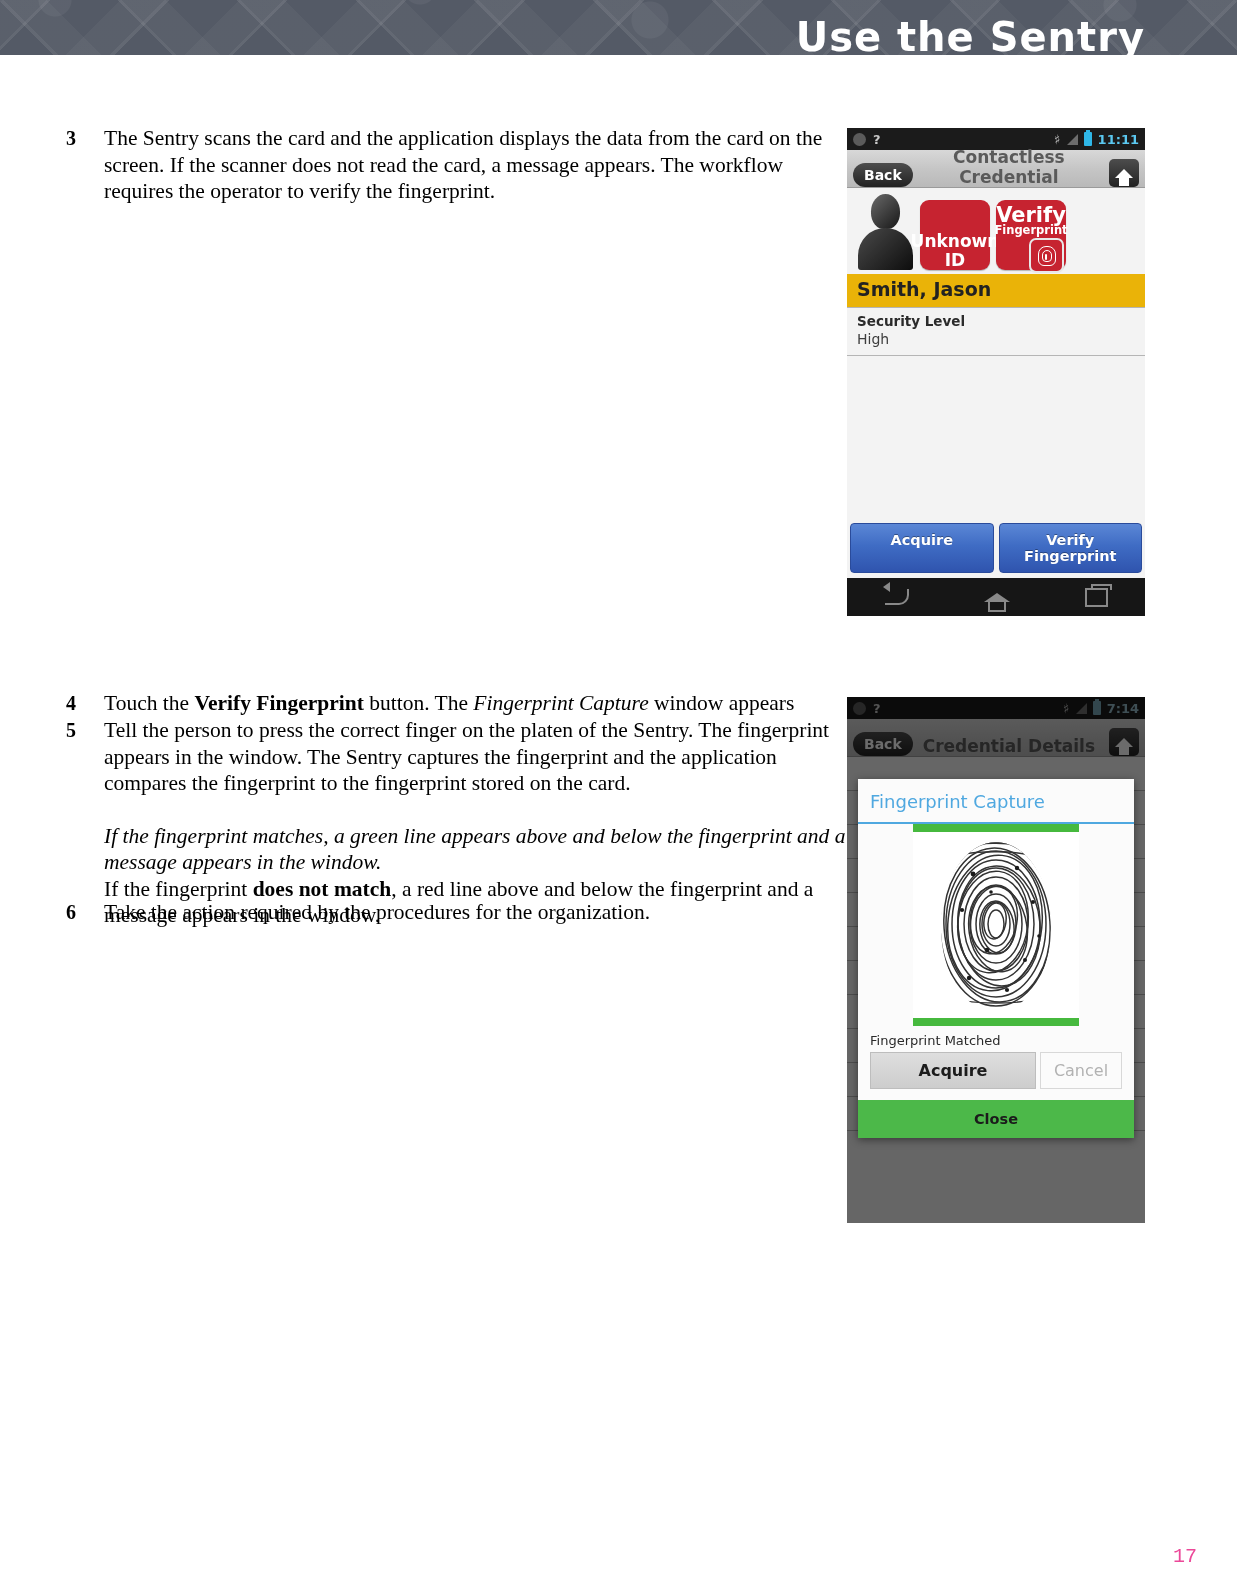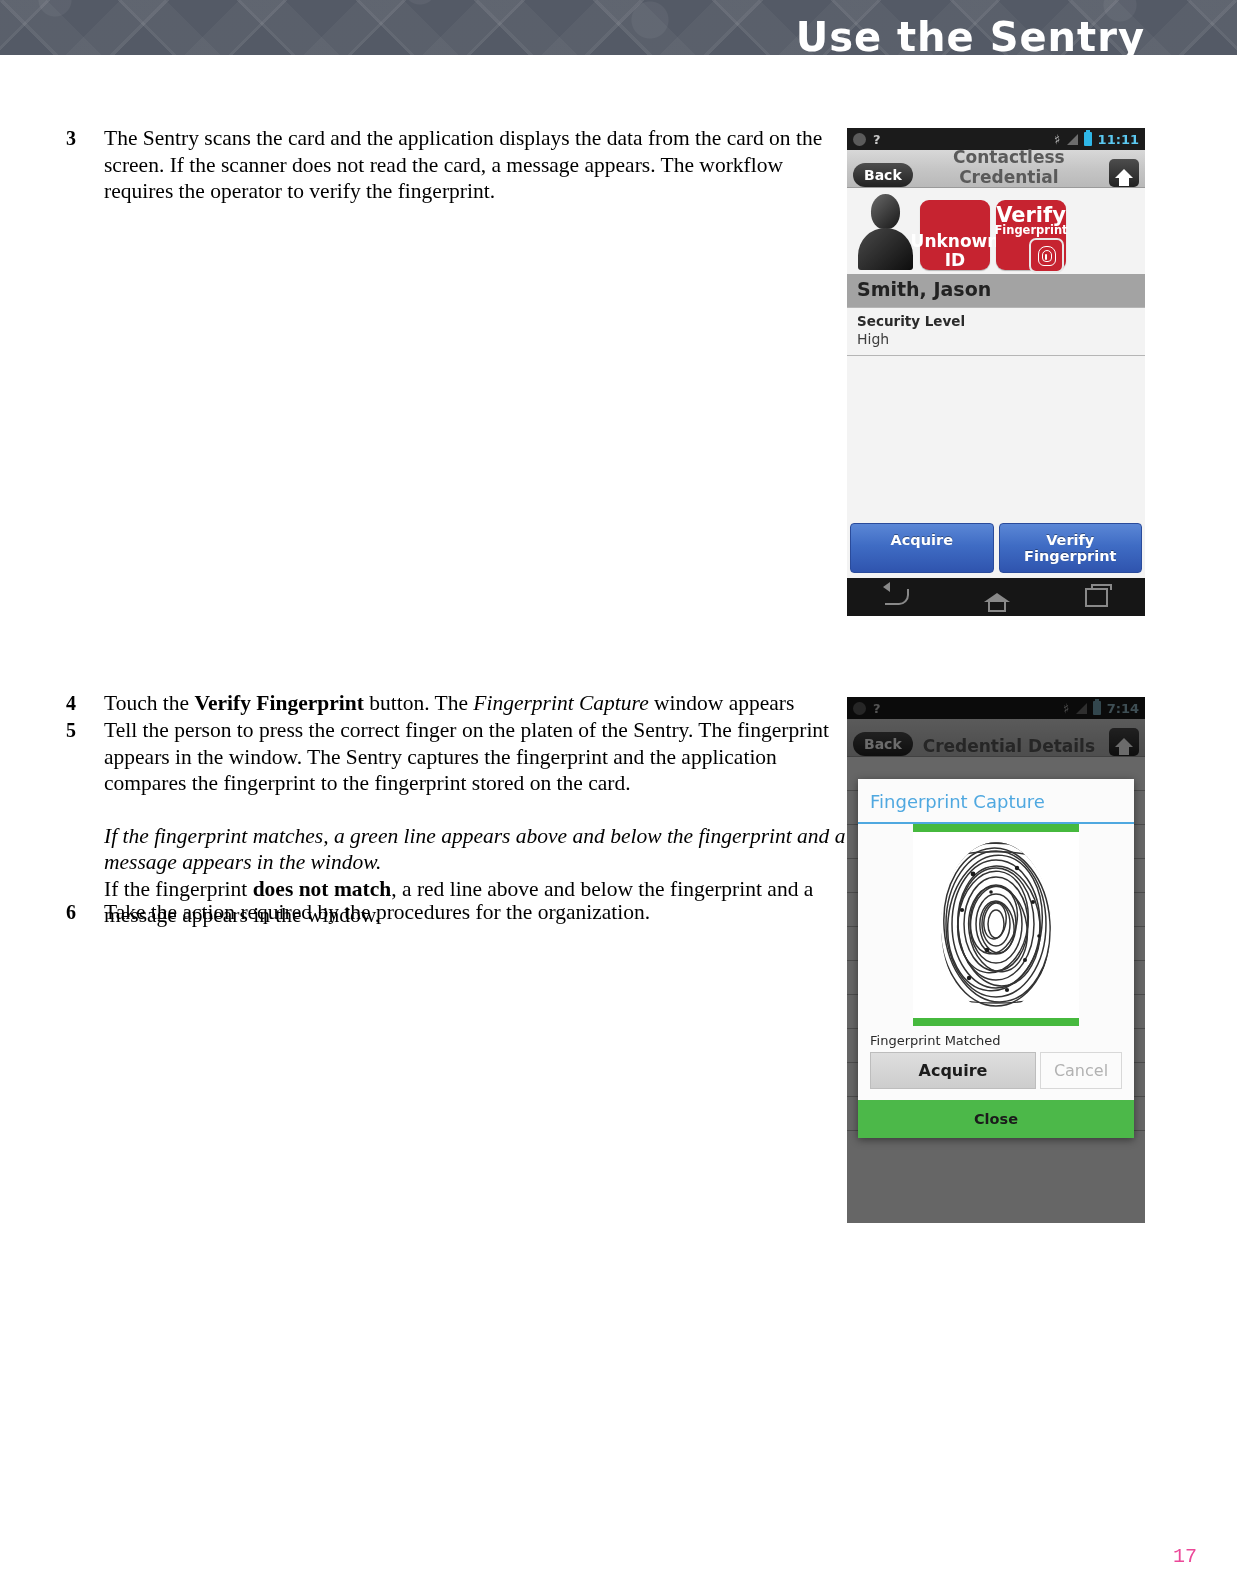--- a/index.html
+++ b/index.html
@@ -224,21 +224,21 @@
     position:relative;
   }
   .fp-glyph::before{
     content:"";position:absolute;left:3px;top:3px;width:8px;height:10px;border-radius:5px 5px 4px 4px;border:1.5px solid #ffffff;
   }
   .fp-glyph::after{
     content:"";position:absolute;left:6px;top:7px;width:2px;height:6px;border-radius:1px;background:#ffffff;
   }
 
   .name-row {
-    background: #a3a3a3;
+    background: #eab308;
     font-size: 19px;
     font-weight: bold;
     color: #222;
     padding: 4px 10px 7px 10px;
     border-bottom: 1px solid #b5b5b5;
   }
   .field {
     background: #f3f3f3;
     padding: 5px 10px 6px 10px;
     border-bottom: 1px solid #b5b5b5;

